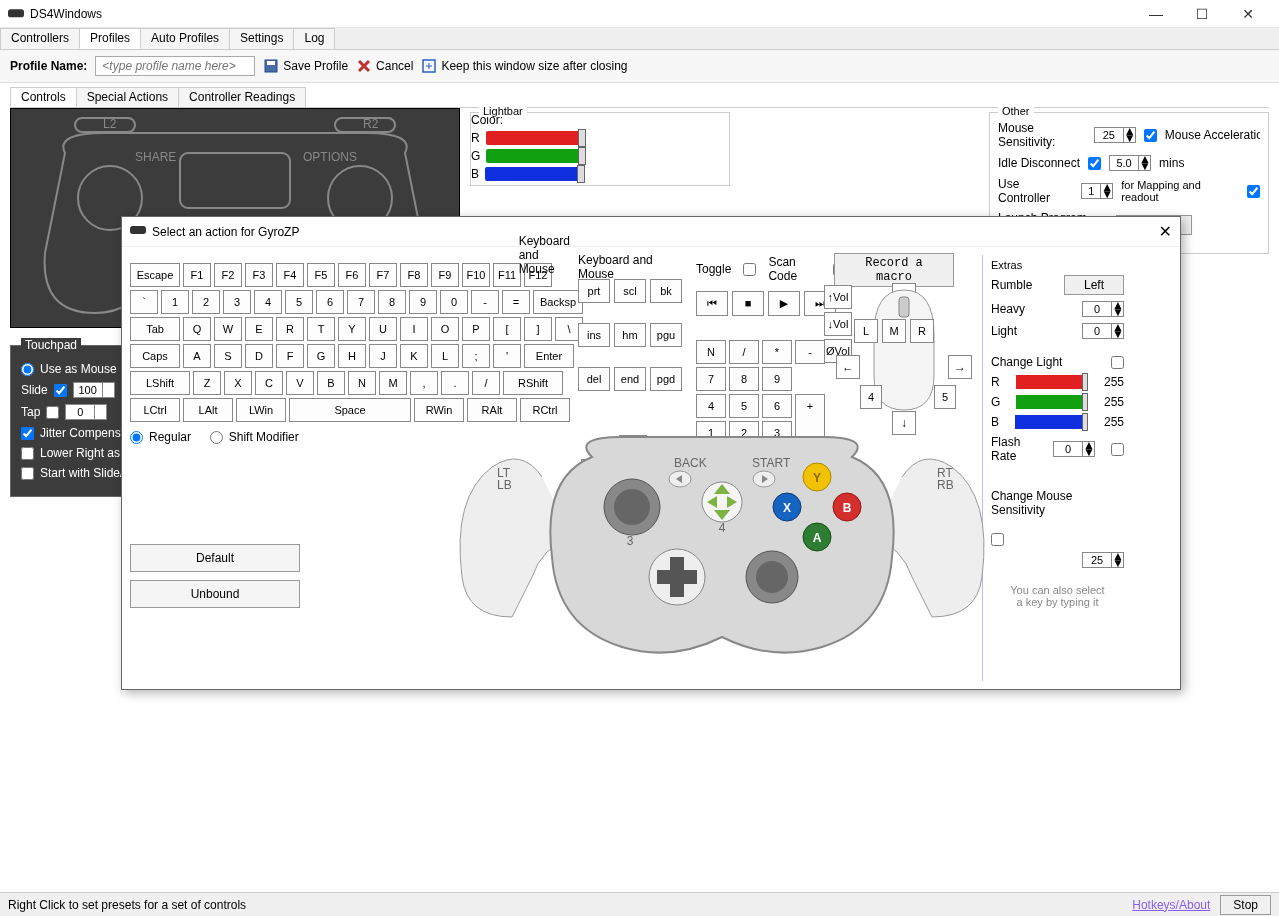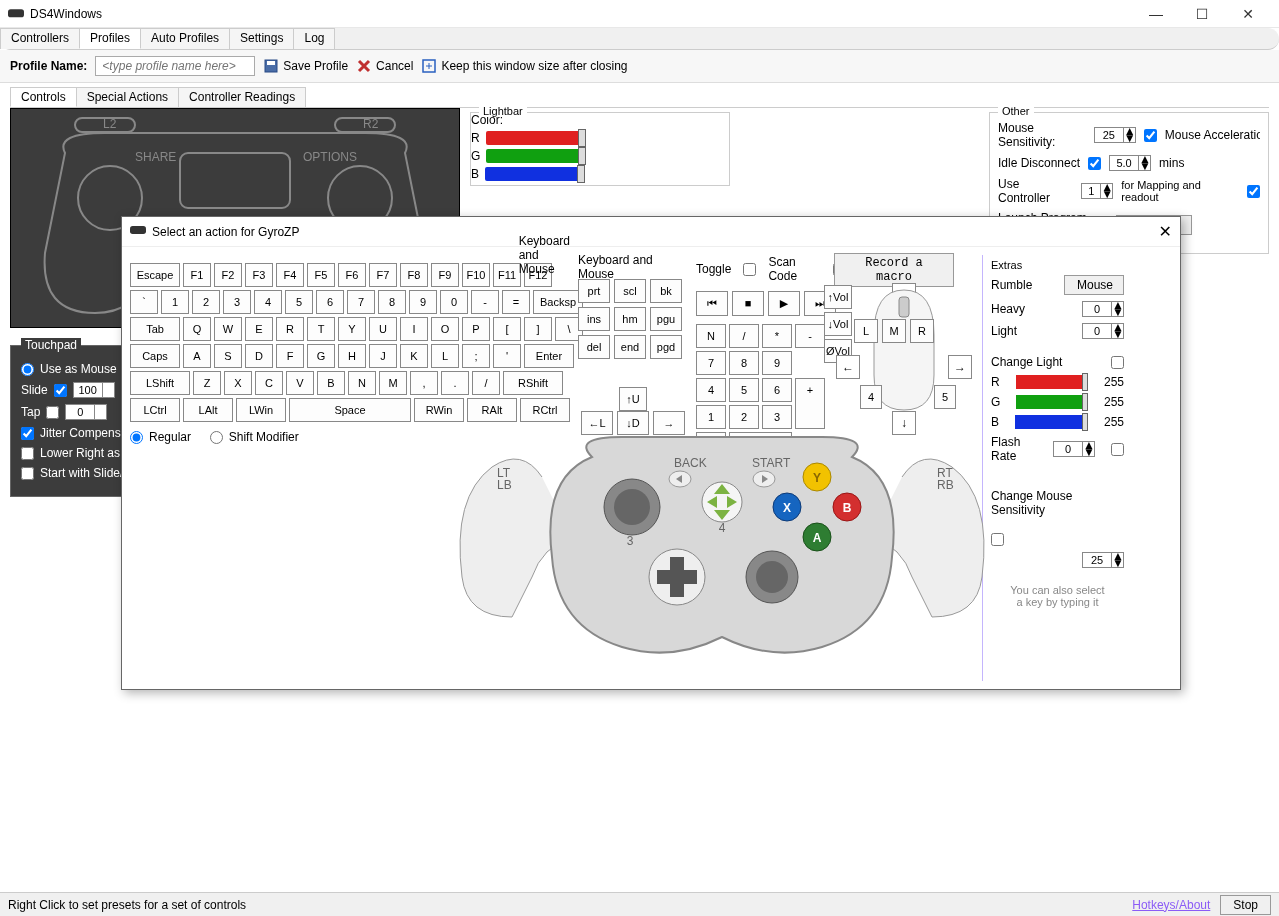--- a/index.html
+++ b/index.html
@@ -1,21 +1,21 @@
 <!DOCTYPE html>
 <html><head>
 <meta charset="utf-8">
 <style>
 * { box-sizing: border-box; margin: 0; padding: 0; font-family: "Segoe UI", Tahoma, sans-serif; font-size: 12px; }
 body { background: #fff; width: 1279px; height: 916px; overflow: hidden; position: relative; }
 .titlebar { height: 28px; display: flex; align-items: center; padding: 0 8px; background: #fff; border-bottom: 1px solid #e8e8e8; }
 .titlebar .icon { width: 16px; height: 12px; margin-right: 6px; }
 .titlebar-buttons { margin-left: auto; display: flex; }
 .titlebar-buttons div { width: 46px; text-align: center; font-size: 14px; color: #333; cursor: pointer; }
-.main-tabs { display: flex; border-bottom: 1px solid #ccc; background: #f0f0f0; height: 22px; border-radius: 11px; }
+.main-tabs { display: flex; border-bottom: 1px solid #ccc; background: #f0f0f0; height: 22px; }
 .tab { padding: 2px 10px; border: 1px solid #ccc; border-bottom: none; background: #f5f5f5; margin-right: -1px; cursor: pointer; }
 .tab.active { background: #fff; border-bottom: 1px solid #fff; z-index: 1; }
 .toolbar { display: flex; align-items: center; padding: 6px 10px; background: #f7f7f7; border-bottom: 1px solid #ddd; gap: 8px; }
 .toolbar .label { font-weight: bold; }
 .text-input { border: 1px solid #aaa; padding: 2px 6px; color: #888; font-style: italic; width: 160px; }
 .tb-btn { display: flex; align-items: center; gap: 4px; cursor: pointer; }
 .tb-icon { width: 16px; height: 16px; display: inline-flex; align-items: center; justify-content: center; }
 .content-area { padding: 4px 10px; background: #fff; }
 .sub-tabs { display: flex; border-bottom: 1px solid #ccc; }
 .main-row { display: flex; gap: 10px; }
@@ -50,21 +50,21 @@
 .modal-titlebar { height: 30px; display: flex; align-items: center; padding: 0 8px; border-bottom: 1px solid #eee; }
 .modal-titlebar .close { margin-left: auto; font-size: 16px; cursor: pointer; }
 .modal-body { flex: 1; display: flex; padding: 8px; gap: 8px; }
 .kb-area { width: 440px; }
 .kb-row { display: flex; gap: 3px; margin-bottom: 3px; }
 .key { border: 1px solid #888; background: #fdfdfd; text-align: center; padding: 5px 0; cursor: pointer; min-width: 28px; font-size: 11px; }
 .key.w { min-width: 50px; }
 .key.ww { min-width: 60px; }
 .key.sp { flex: 1; }
 .nav-area { width: 110px; }
-.nav-group { display: flex; gap: 4px; margin-bottom: 4px; }
+.nav-group { display: flex; gap: 4px; margin-bottom: 20px; }
 .numpad-area { width: 150px; }
 .np-grid { display: grid; grid-template-columns: repeat(4, 30px); gap: 3px; }
 .np-grid .key { min-width: 30px; }
 .mouse-area { width: 120px; position: relative; }
 .mouse-svg { width: 90px; height: 130px; }
 .mouse-btns { display: flex; gap: 4px; position: absolute; top: 64px; left: 0; }
 .mouse-side-btns { position: absolute; top: 130px; left: 6px; display: flex; gap: 52px; }
 .arrow-btn { border: 1px solid #888; width: 24px; height: 24px; display: flex; align-items: center; justify-content: center; cursor: pointer; background: #fff; }
 .right-panel { width: 150px; border-left: 1px solid #c4b5fd; padding: 4px 8px; }
 .right-panel .section-label { font-size: 11px; margin-bottom: 4px; }
@@ -432,20 +432,24 @@
             <div class="key sp">Space</div>
             <div class="key w">RWin</div>
             <div class="key w">RAlt</div>
             <div class="key w">RCtrl</div>
           </div>
         </div>
       <div class="radio-row">
         <input type="radio" name="mod" checked="" style=""><span>Regular</span>
         &nbsp;&nbsp;
         <input type="radio" name="mod" style=""><span>Shift Modifier</span>
+      </div>
+      <div class="bottom-btns">
+        <button>Default</button>
+        <button>Unbound</button>
       </div>
     </div>
 
     <div class="nav-area">
       <div style="height:24px; display:flex; align-items:center; justify-content:center;">
           <span>Keyboard and Mouse</span>
         </div>
       <div class="nav-group" id="nav-top">
           <div class="key" style="min-width: 32px;">prt</div>
           <div class="key" style="min-width: 32px;">scl</div>
@@ -538,21 +542,21 @@
         <div class="key" style="min-width:22px;">4</div>
         <div class="key" style="min-width:22px;">5</div>
       </div>
       <div style="position:absolute; top:156px; left:38px;" class="arrow-btn">↓</div>
     </div>
 
     <div class="right-panel">
       <div class="section-label">Extras</div>
       <div class="rp-row">
           <span>Rumble</span>
-          <button class="btn" style="width:60px;">Mouse</button>
+          <button class="btn" style="width:60px;">Left</button>
         </div>
       <div class="rp-row">
           <span>Heavy</span>
           <div class="spin">
             <input value="0" style="">
             <div class="arrows">
               <div>▲</div>
               <div>▼</div>
             </div>
           </div>

